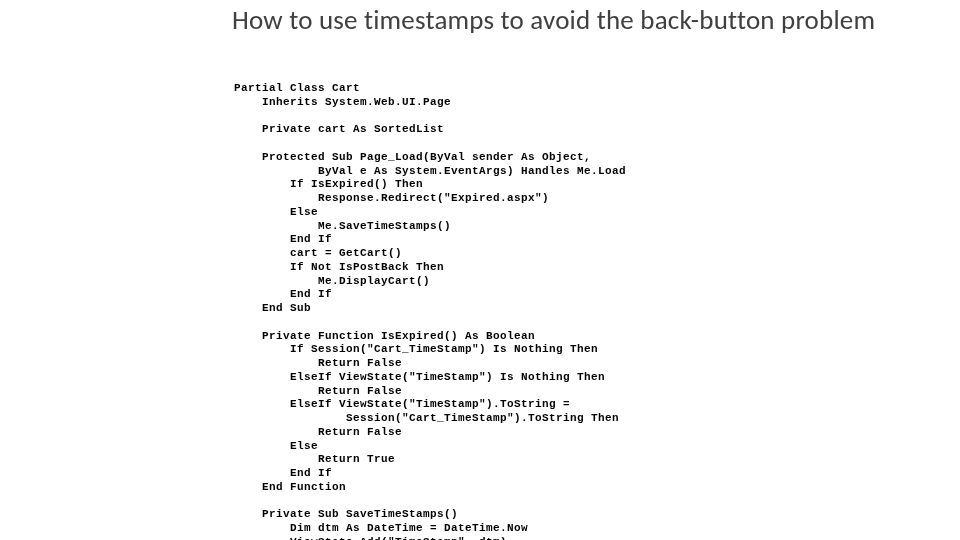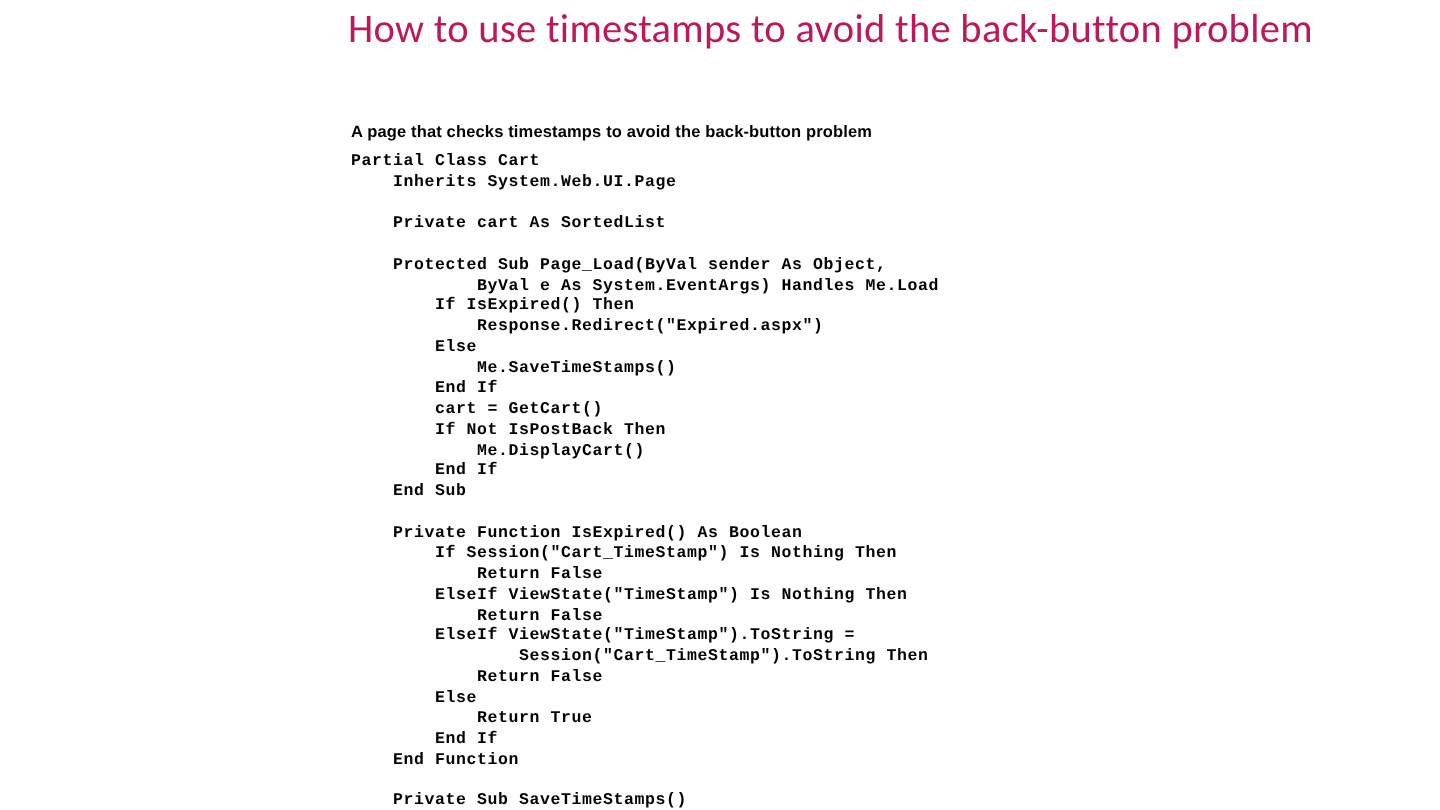--- a/index.html
+++ b/index.html
@@ -10,21 +10,21 @@
       font-family: "Segoe UI", "Calibri", Arial, sans-serif;
       overflow: hidden;
       position: relative;
     }
     .slide-title {
       position: absolute;
       left: 232px;
       top: 4px;
       font-size: 27px;
       font-weight: 400;
-      color: #be185d;
+      color: #404040;
       line-height: 1.2;
       letter-spacing: 0.2px;
     }
     .image-area {
       position: absolute;
       left: 234px;
       top: 82px;
       width: 430px;
     }
     .pg-caption {
@@ -45,21 +45,20 @@
       white-space: pre;
       letter-spacing: 0.4px;
     }
   </style>
 </head>
 <body>
 
 <div class="slide-title">How to use timestamps to avoid the back-button problem</div>
 
 <div class="image-area">
-  <div class="pg-caption">A page that checks timestamps to avoid the back-button problem</div>
   <div class="code-block">Partial Class Cart
     Inherits System.Web.UI.Page
 
     Private cart As SortedList
 
     Protected Sub Page_Load(ByVal sender As Object,
             ByVal e As System.EventArgs) Handles Me.Load
         If IsExpired() Then
             Response.Redirect("Expired.aspx")
         Else

